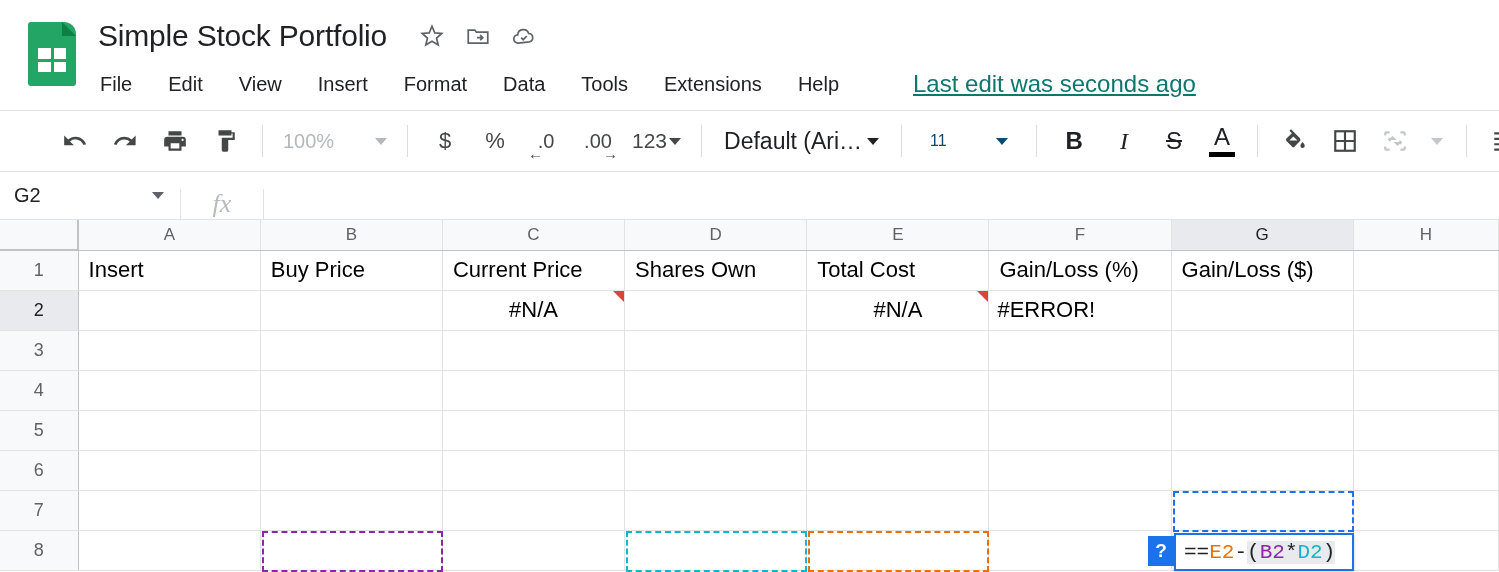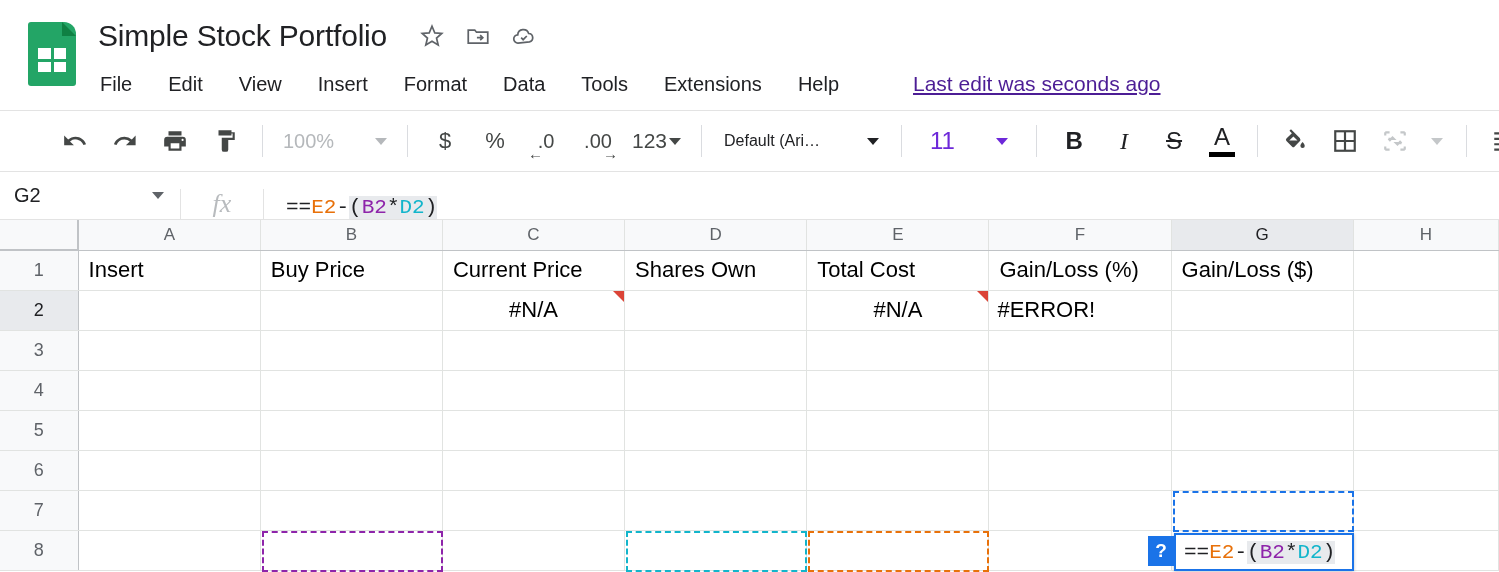--- a/index.html
+++ b/index.html
@@ -70,22 +70,22 @@
     height: 44px;
     padding-left: 2px;
   }
   .menu-item {
     font-size: 20px;
     color: #202124;
     white-space: nowrap;
     cursor: pointer;
   }
   .lastedit {
-    font-size: 21px;
-    color: #4c1d95;
+    font-size: 24px;
+    color: #0f766e;
     text-decoration: underline;
     white-space: nowrap;
     margin-left: 38px;
     cursor: pointer;
   }
 
   
   .toolbar {
     height: 62px;
     display: flex;
@@ -144,26 +144,26 @@
     border-left: 7px solid transparent;
     border-right: 7px solid transparent;
     border-top: 8px solid currentColor;
     display: inline-block;
   }
   .caret.sm {
     border-left-width: 6px; border-right-width: 6px; border-top-width: 7px;
   }
   .tb-font {
     display:flex; align-items:center; justify-content:space-between;
-    width: 175px; font-size: 16px; color:#202124;
+    width: 175px; font-size: 23px; color:#202124;
     padding: 0 10px; cursor:pointer; flex: 0 0 auto;
   }
   .tb-size {
     display:flex; align-items:center; justify-content:space-between;
-    width: 110px; font-size: 24px; color:#6d28d9;
+    width: 110px; font-size: 16px; color:#0c4a6e;
     padding: 0 16px; cursor:pointer; flex: 0 0 auto; text-align: right;
   }
   .tb-bold { font-size: 24px; font-weight: bold; color:#202124; }
   .tb-ital { font-size: 24px; font-style: italic; font-family:"Liberation Serif", serif; color:#202124; }
   .tb-strike { font-size: 24px; text-decoration: line-through; color:#202124; }
   .tb-textcolor {
     position: relative; width: 46px; height: 44px;
     display:flex; flex-direction:column; align-items:center; justify-content:center;
     cursor:pointer; flex: 0 0 auto;
   }
@@ -472,21 +472,20 @@
 </div>
 
 <div class="formulabar">
   <div class="namebox">
     <span>G2</span>
     <span class="caret sm"></span>
   </div>
   <div class="fb-sep"></div>
   <div class="fx">fx</div>
   <div class="fb-sep"></div>
-  <div class="formula-content" id="formula-input"><span>==</span><span class="c-orange">E2</span><span>-</span><span class="paren-hl">(</span><span class="c-purple paren-hl">B2</span><span class="paren-hl">*</span><span class="c-cyan paren-hl">D2</span><span class="paren-hl">)</span></div>
 </div>
 
 <div class="gridwrap">
   <table class="sheet" id="sheet-table">
     <thead>
       <tr id="colhdr-row">
         <th class="corner"></th>
       <th class="colhdr" style="width: 182px;">A</th>
           <th class="colhdr" style="width: 182px;">B</th>
           <th class="colhdr" style="width: 182px;">C</th>

